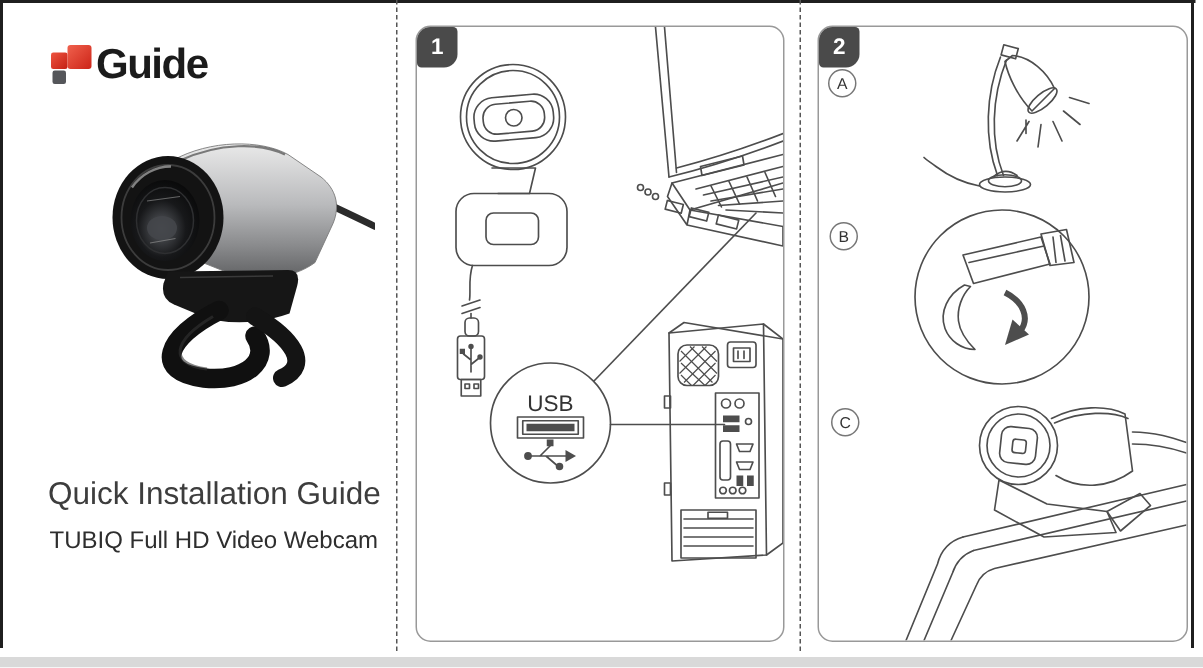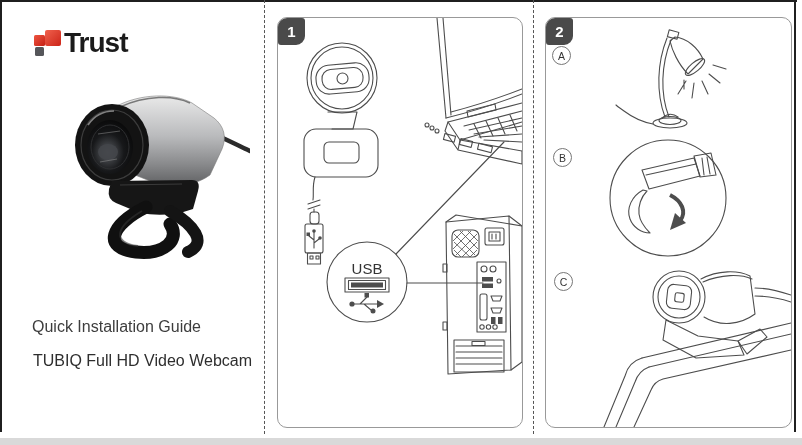--- a/index.html
+++ b/index.html
@@ -19,21 +19,21 @@
   #cut-line-2{left:533px;}
   
   #logo{position:absolute;left:33px;top:29px;display:flex;align-items:flex-start;}
   #logo-mark{position:relative;width:28px;height:28px;margin-right:3px;}
   #logo-mark .sq{position:absolute;border-radius:2px;}
   #logo-mark .sq-big{left:12px;top:1px;width:16px;height:16px;background:linear-gradient(135deg,#f0614d,#cc2418);}
   #logo-mark .sq-small{left:1px;top:6px;width:11px;height:11px;background:linear-gradient(135deg,#ee5440,#c42014);border-radius:1.5px;}
   #logo-mark .sq-dark{left:2px;top:18px;width:9px;height:9px;background:#55565a;border-radius:1.5px;}
   #logo-text{font-size:28px;font-weight:bold;color:#1b1b1b;letter-spacing:-1px;line-height:28px;}
   
-  #cover-title{position:absolute;left:32px;top:318px;font-size:16px;color:#3d3d3d;}
+  #cover-title{position:absolute;left:32px;top:318px;font-size:21px;color:#3d3d3d;}
   #cover-subtitle{position:absolute;left:33px;top:352px;font-size:16px;color:#2e2e2e;}
   
   #product-photo{position:absolute;left:60px;top:85px;}
   
   .panel{position:absolute;top:17px;height:409px;border:1px solid #999;border-radius:10px;background:#fff;overflow:hidden;}
   #panel-1{left:277px;width:244px;}
   #panel-2{left:545px;width:245px;}
   .badge{position:absolute;left:0;top:0;width:27px;height:27px;background:#4a4a4a;
     border-radius:6px 3px 9px 3px;color:#fff;font-weight:bold;font-size:15px;
     display:flex;align-items:center;justify-content:center;z-index:3;}
@@ -56,21 +56,21 @@
 <div id="bottom-strip"></div>
 <div class="cut-line" id="cut-line-1"></div>
 <div class="cut-line" id="cut-line-2"></div>
 
 <div id="logo">
   <div id="logo-mark">
     <span class="sq sq-dark"></span>
       <span class="sq sq-small"></span>
       <span class="sq sq-big"></span>
   </div>
-  <span id="logo-text">Trust</span>
+  <span id="logo-text">Guide</span>
 </div>
 
 <svg id="product-photo" width="190" height="180" viewBox="0 0 190 180">
   <defs>
     <linearGradient id="silver" x1="0" y1="0" x2="0" y2="1">
       <stop offset="0" stop-color="#e9e9e9"></stop>
         <stop offset="0.45" stop-color="#b9babc"></stop>
       <stop offset="0.75" stop-color="#8a8b8d"></stop>
         <stop offset="1" stop-color="#5f6062"></stop>
     </linearGradient>

